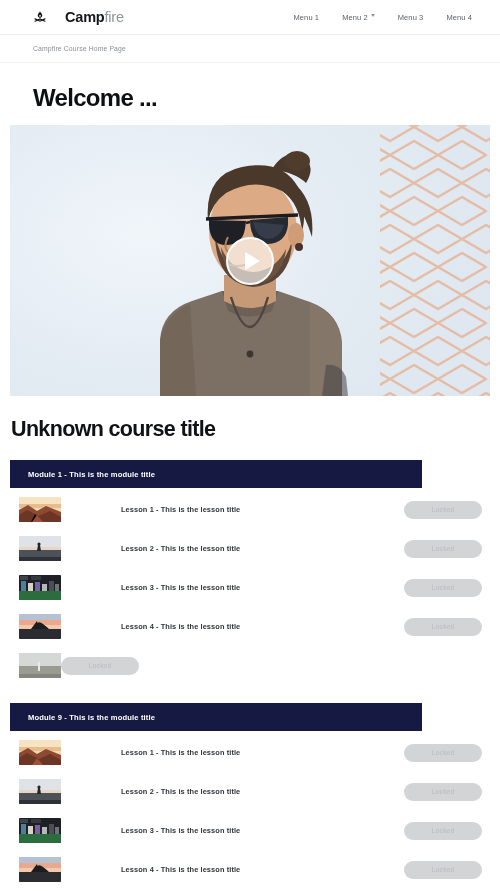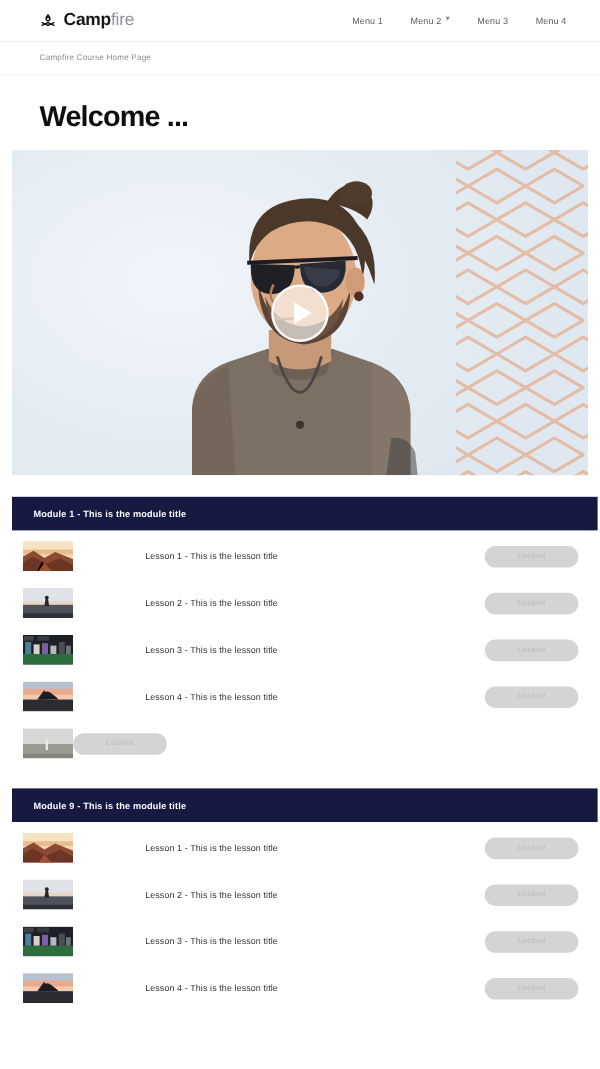--- a/index.html
+++ b/index.html
@@ -16,21 +16,21 @@
   
   .site-header {
     height: 35px;
     display: flex;
     align-items: center;
     justify-content: space-between;
     padding: 0 22px 0 33px;
     border-bottom: 1px solid #eceef0;
     background: #fff;
   }
-  .brand { display: flex; align-items: center; gap: 6px; }
+  .brand { display: flex; align-items: center; gap: 18px; }
   .brand-icon { width: 14px; height: 14px; display: block; }
   .brand-text {
     font-size: 14.5px;
     letter-spacing: -0.2px;
     line-height: 1;
   }
   .brand-strong { font-weight: 700; color: #15161a; }
   .brand-light  { font-weight: 400; color: #8f9499; }
 
   .main-nav { display: flex; align-items: center; gap: 23px; padding-right: 6px; }
@@ -130,21 +130,21 @@
   .course-summary {
     font-size: 8px;
     color: #8b9095;
     letter-spacing: 0.1px;
     padding: 9px 0 0 1px;
   }
 
   
   .module-bar {
     margin-top: 18px;
-    width: 488px;
+    width: 412px;
     height: 28px;
     background: #161a42;
     display: flex;
     align-items: center;
     padding-left: 18px;
   }
   .module-title {
     color: #ffffff;
     font-size: 7.6px;
     font-weight: 700;
@@ -162,21 +162,21 @@
   .thumb {
     width: 42px; height: 25px;
     flex: 0 0 42px;
     border-radius: 1px;
     overflow: hidden;
     position: relative;
   }
   .thumb svg { display: block; width: 100%; height: 100%; }
   .lesson-label {
     font-size: 7.4px;
-    font-weight: 400;
+    font-weight: 700;
     color: #31353a;
     letter-spacing: 0.1px;
     margin-left: 24px;
     flex: 1;
     padding-left: 36px;
   }
   .locked-btn {
     width: 78px; height: 18px;
     border-radius: 10px;
     background: #d3d4d6;
@@ -386,20 +386,21 @@
       <path d="M216 139 Q228 143 238 139" stroke="#9d6850" stroke-width="2" fill="none"></path>
 
       <path d="M316 240 Q330 238 336 252 L338 271 L312 271 Z" fill="#46413f" opacity="0.55"></path>
     </svg>
 
     <div class="play-btn">
       <span class="play-tri"></span>
     </div>
   </section>
 
+  <h2 class="course-title">Unknown course title</h2>
 
   <div class="module-bar">
     <span class="module-title">Module 1 - This is the module title</span>
   </div>
   <div class="lesson-list">
 
     <div class="lesson-row">
       <div class="thumb">
         <svg viewBox="0 0 42 25" preserveAspectRatio="none">
           <rect width="42" height="25" fill="#f2d9b4"></rect>

